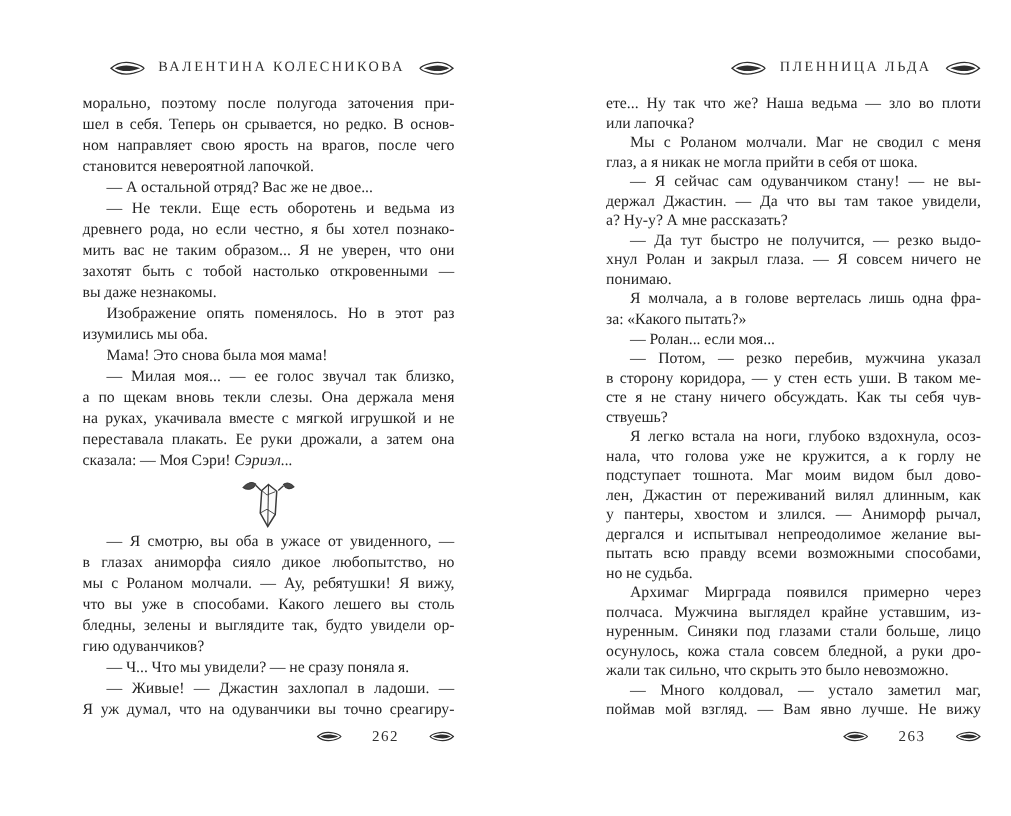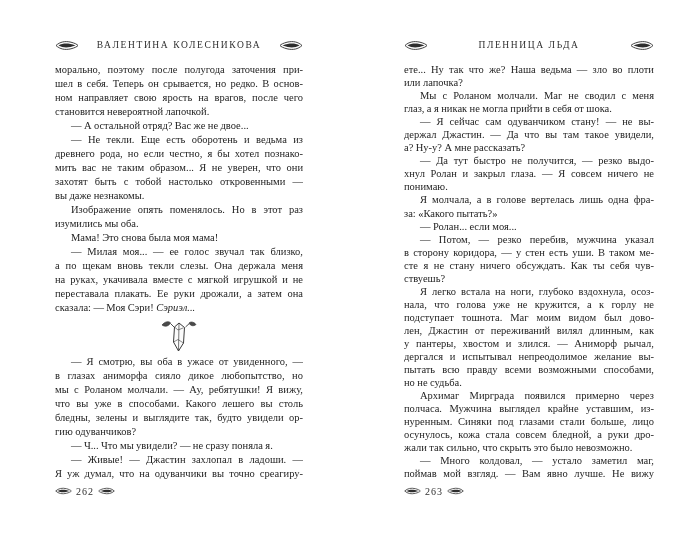--- a/index.html
+++ b/index.html
@@ -10,21 +10,21 @@
     font-family: "Liberation Serif", serif;
   }
   .canvas { position: relative; width: 674px; height: 544px; background: #ffffff; }
 
   .page { position: absolute; top: 36px; height: 478px; color: #242424; }
   .page-left  { left: 55px;  width: 248px; }
   .page-right { left: 372px; width: 250px; margin-left: 32px; }
 
   .page-header {
     position: absolute; top: 2px; left: 0; right: 0; height: 14px;
-    display: flex; align-items: center; justify-content: space-between; gap: 9px;
+    display: flex; align-items: center; justify-content: flex-end; gap: 9px;
     font-size: 9.5px; letter-spacing: 1.6px; color: #2e2e2e; white-space: nowrap;
   }
   .orn { display: inline-flex; align-items: center; }
   .flip svg { transform: scaleX(-1); }
 
   .page-body { position: absolute; top: 27px; left: 0; right: 0; }
 
   .line {
     font-size: 10.5px; line-height: 14px; height: 14px;
     overflow: hidden; white-space: nowrap-off;
@@ -35,21 +35,21 @@
   .line.indent { text-indent: 16px; }
   .line.end { text-align-last: left; }
   .line em { font-style: italic; }
 
   .divider-block {
     height: 40px; display: flex; align-items: center; justify-content: center;
   }
 
   .page-footer {
     position: absolute; top: 448px; left: 0; right: 0; height: 14px;
-    display: flex; align-items: center; justify-content: flex-start; gap: 4px;
+    display: flex; align-items: center; justify-content: flex-end; gap: 20px;
     font-size: 10px; letter-spacing: 1px; color: #2e2e2e;
   }
   .orn-small { display: inline-flex; align-items: center; }
 </style>
 </head>
 <body>
 
 <div class="canvas">
 
   <section class="page page-left">

